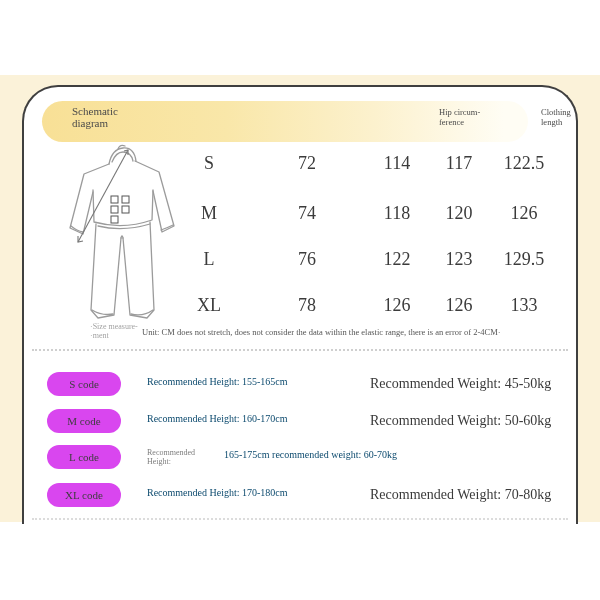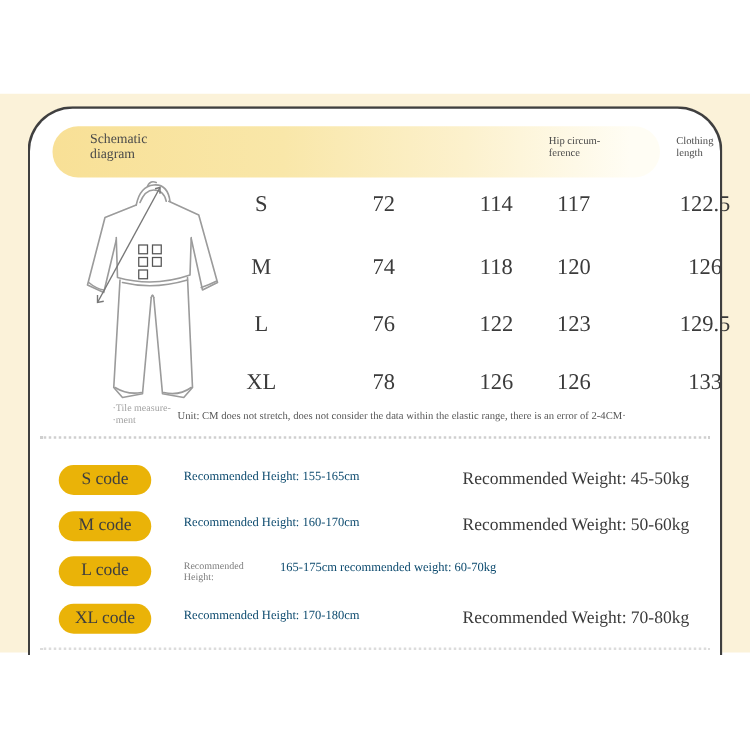--- a/index.html
+++ b/index.html
@@ -20,31 +20,31 @@
   
   .sketch{position:absolute;left:38px;top:55px;width:130px;height:190px;}
   .sketch-note{position:absolute;left:8px;top:78px;font-size:9.5px;color:#8f8f8f;white-space:nowrap;}
   
   .trow{position:absolute;left:0;width:552px;height:22px;}
   .cell{position:absolute;transform:translateX(-50%);font-size:18px;color:#3b3b3b;white-space:nowrap;}
   .col-size{left:185px;}
   .col-1{left:283px;}
   .col-2{left:373px;text-align:center;}
   .col-3{left:435px;}
-  .col-4{left:500px;margin-left:40px;}
+  .col-4{left:500px;}
   
   .tile-note{position:absolute;left:66px;top:236px;font-size:8px;line-height:8.5px;color:#a2a2a2;}
   .unit-note{position:absolute;left:118px;top:240px;font-size:8.5px;color:#565656;white-space:nowrap;}
   .divider{position:absolute;left:8px;width:536px;border-top:2px dotted #cfcfcf;}
   .divider.top{top:262px;}
   .divider.bottom{top:431px;border-top:2px dotted #dcdcdc;}
   
   .rrow{position:absolute;left:0;width:552px;height:26px;}
   .pill{position:absolute;left:23px;top:0;min-width:74px;height:24px;border-radius:12px;
-        background:#eab308;color:#3e3e3e;font-size:14px;display:flex;align-items:center;
+        background:#d946ef;color:#3e3e3e;font-size:11px;display:flex;align-items:center;
         justify-content:center;padding:0 8px;box-sizing:border-box;}
   .main{position:absolute;left:123px;top:4px;font-size:10px;color:#0c4a6e;white-space:nowrap;}
   .weight{position:absolute;left:346px;top:4px;font-size:14px;color:#3a3a3a;white-space:nowrap;}
   .prefix{position:absolute;left:123px;top:3px;font-size:8px;line-height:9px;color:#7d7d7d;}
   .rrow.has-prefix .main{left:200px;}
   span:empty{display:none;}
 </style>
 </head>
 <body>
 
@@ -121,21 +121,21 @@
     </div>
     <div class="trow" style="top:208px">
       <span class="cell col-size">XL</span>
       <span class="cell col-1">78</span>
       <span class="cell col-2">126</span>
       <span class="cell col-3">126</span>
       <span class="cell col-4">133</span>
     </div>
 
     <div class="tile-note">
-      <div>·Tile measure-</div>
+      <div>·Size measure-</div>
       <div>·ment</div>
     </div>
     <div class="unit-note">Unit: CM does not stretch, does not consider the data within the elastic range, there is an error of 2-4CM·</div>
 
     <div class="divider top"></div>
 
     <div class="rrow" style="top:285px">
       <span class="pill">S code</span>
       <span class="main">Recommended Height: 155-165cm</span>
       <span class="weight">Recommended Weight: 45-50kg</span>

